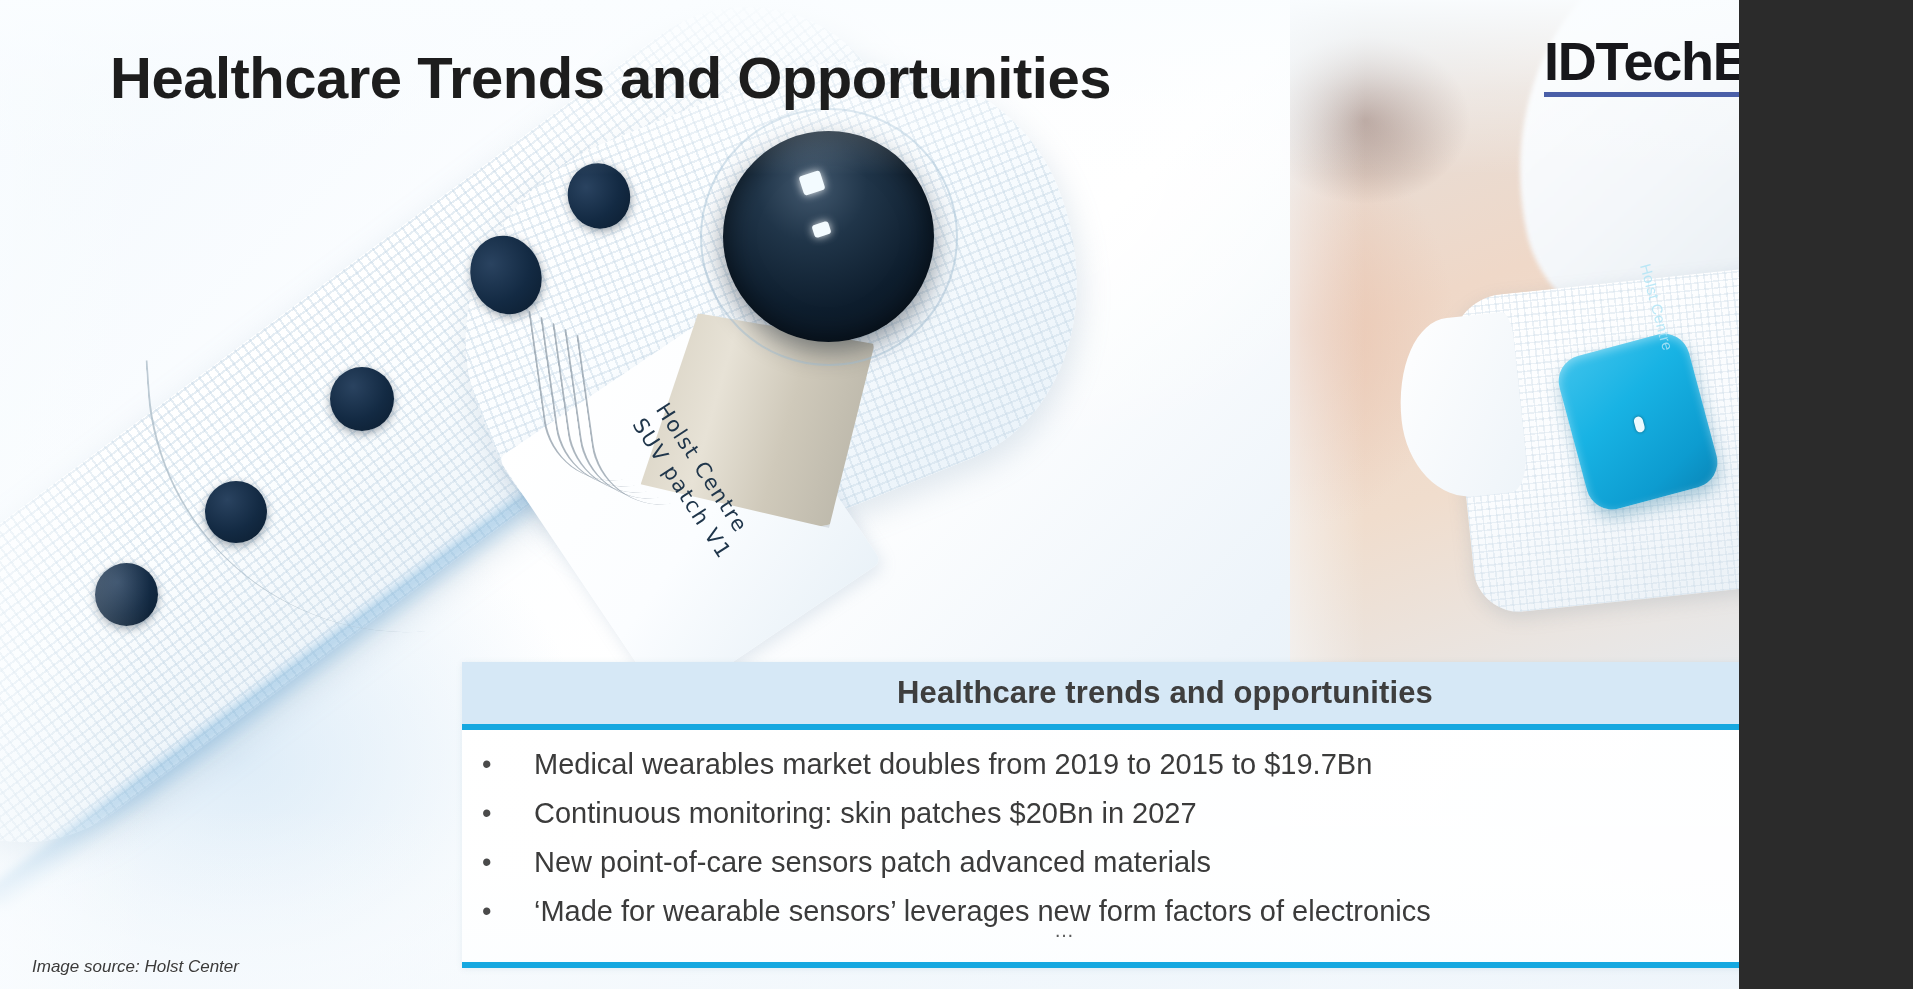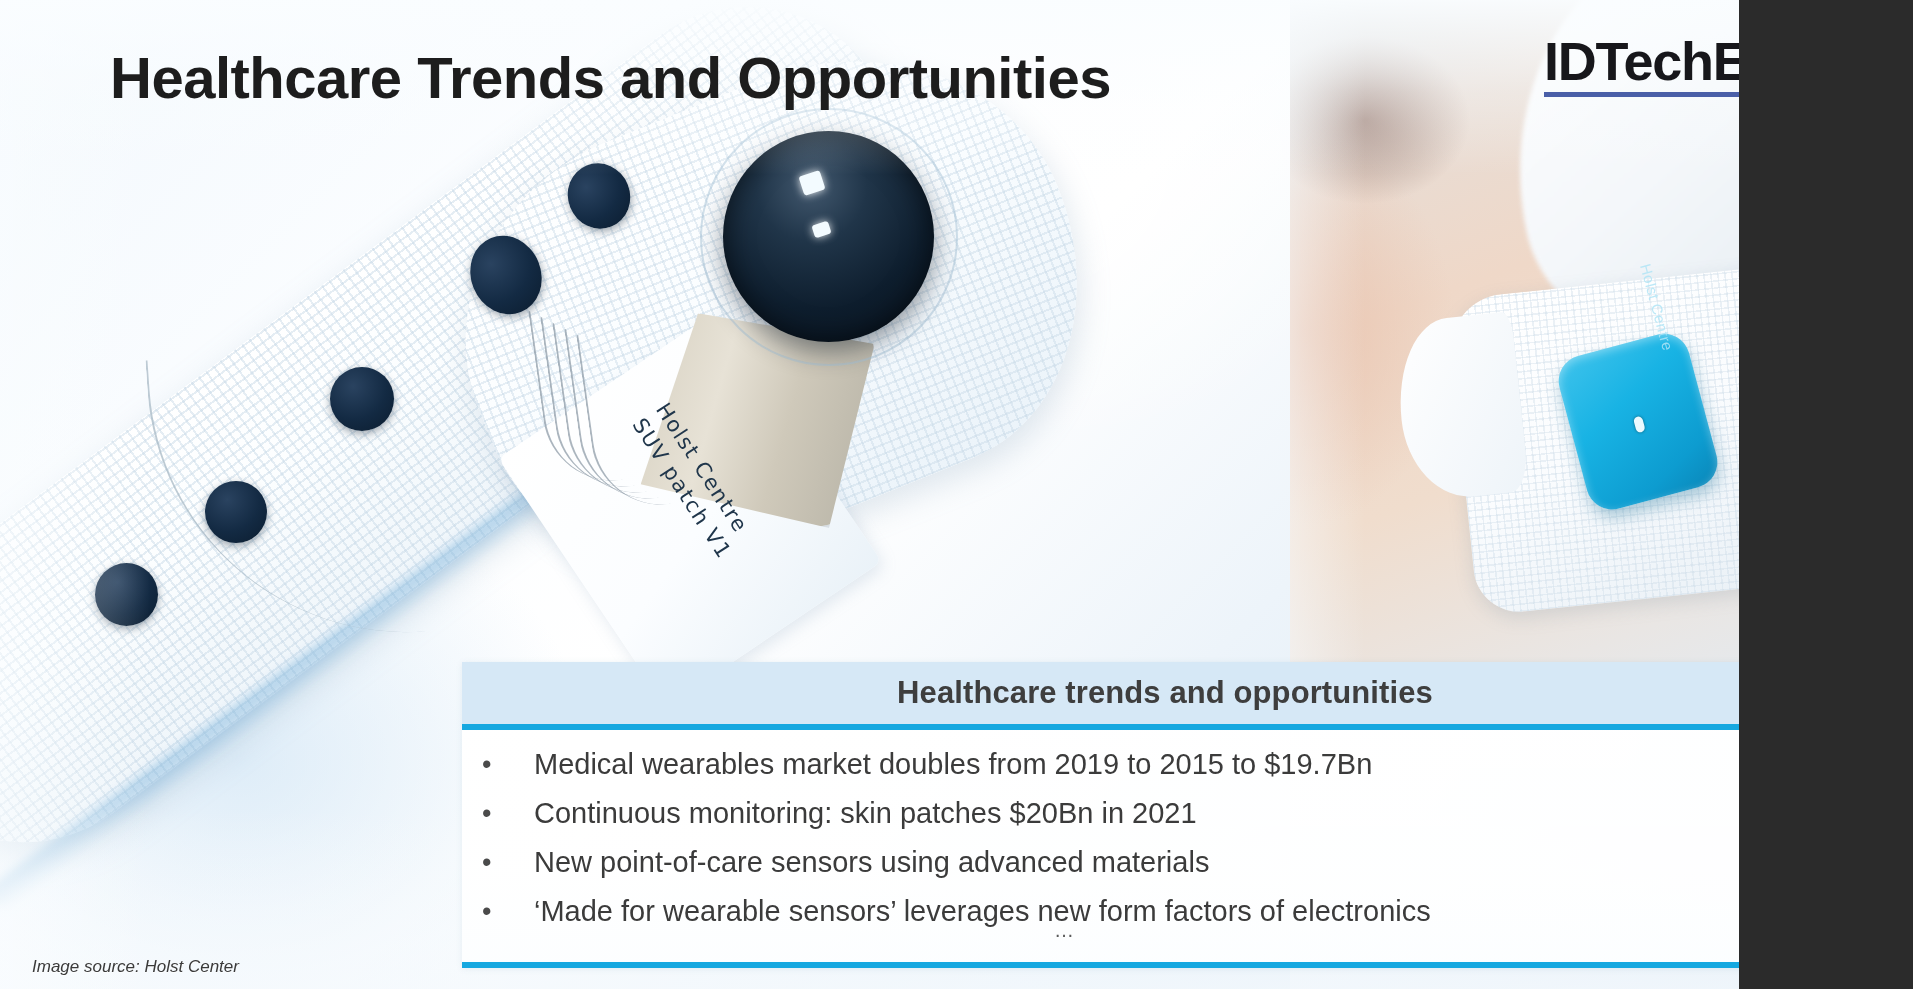--- a/index.html
+++ b/index.html
@@ -310,25 +310,25 @@
     <div class="rule-top"></div>
 
     <div class="box-body">
       <ul class="bullet-list">
         <li class="bullet-item">
           <span class="bullet-dot">•</span>
           <span class="bullet-text">Medical wearables market doubles from 2019 to 2015 to $19.7Bn</span>
         </li>
         <li class="bullet-item">
           <span class="bullet-dot">•</span>
-          <span class="bullet-text">Continuous monitoring: skin patches $20Bn in 2021</span>
+          <span class="bullet-text">Continuous monitoring: skin patches $20Bn in 2027</span>
         </li>
         <li class="bullet-item">
           <span class="bullet-dot">•</span>
-          <span class="bullet-text">New point-of-care sensors using advanced materials</span>
+          <span class="bullet-text">New point-of-care sensors patch advanced materials</span>
         </li>
         <li class="bullet-item">
           <span class="bullet-dot">•</span>
           <span class="bullet-text">‘Made for wearable sensors’ leverages new form factors of electronics</span>
         </li>
       </ul>
       <div class="ellipsis">…</div>
     </div>
 
     <div class="rule-bottom"></div>

